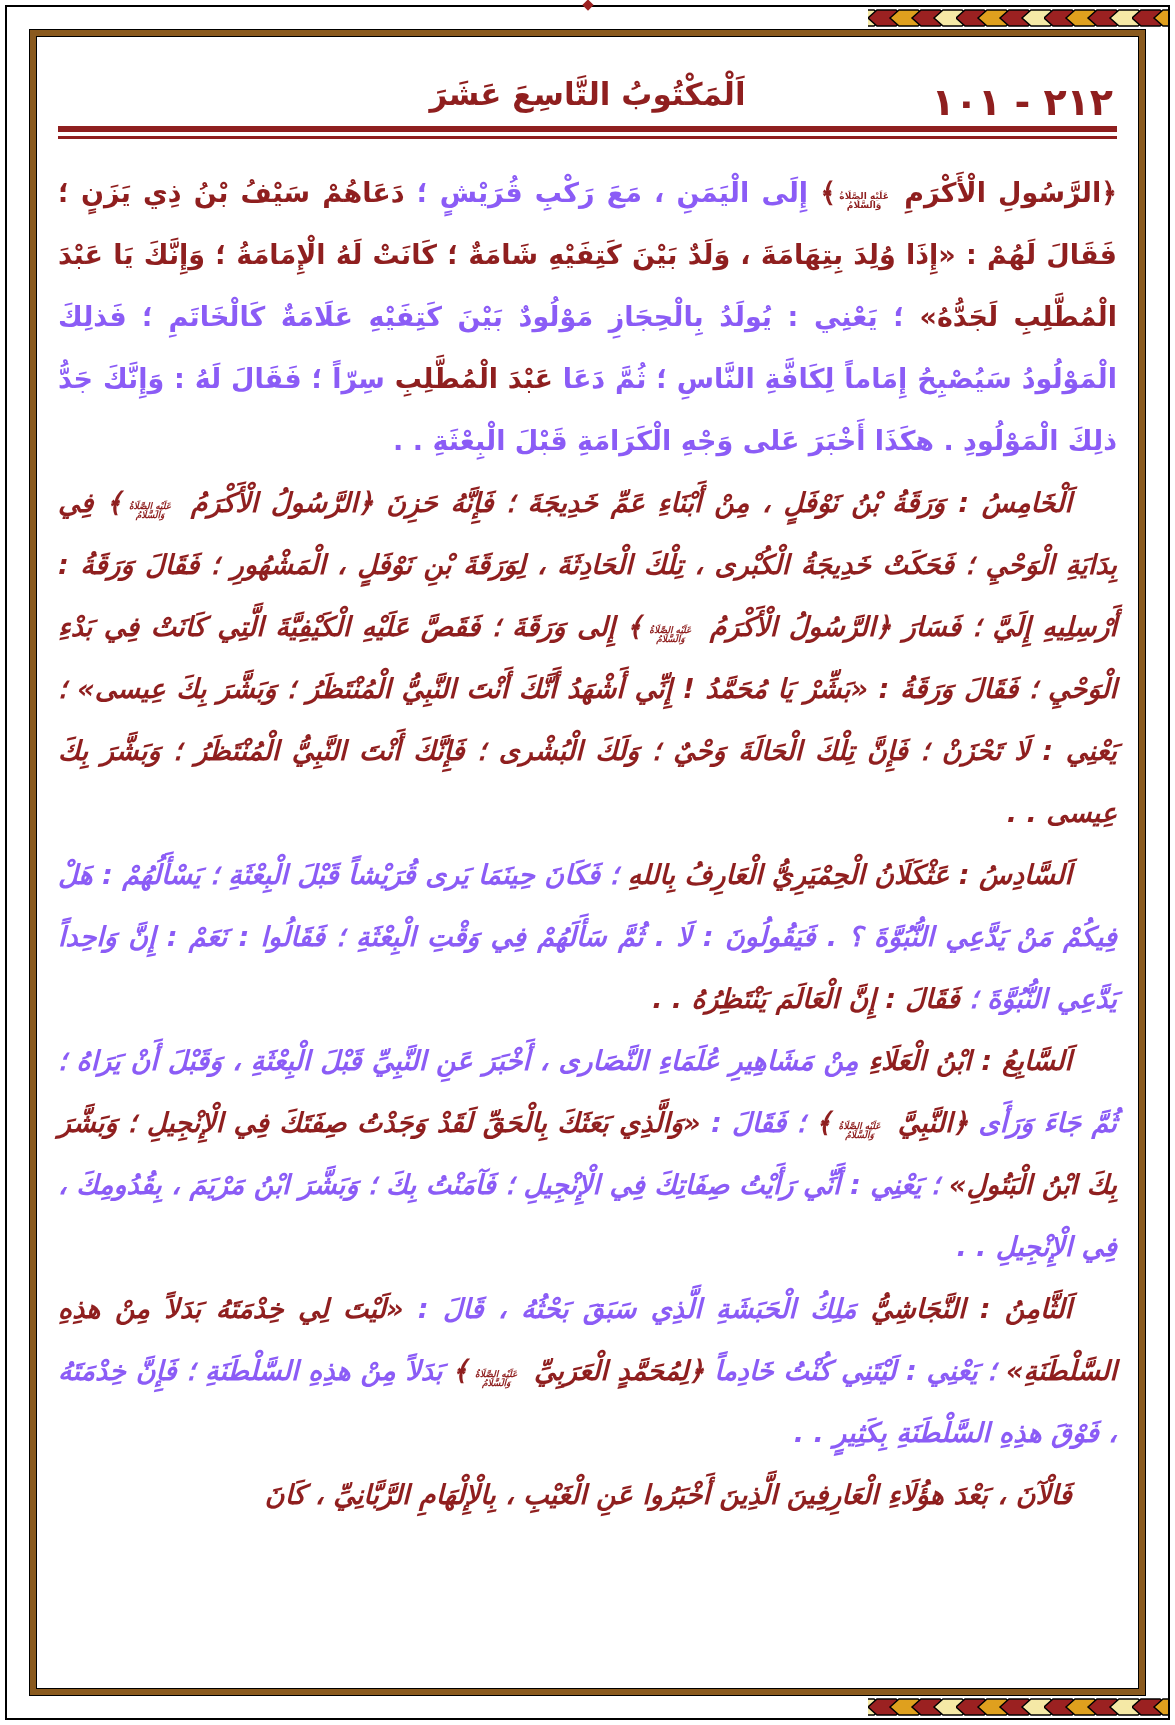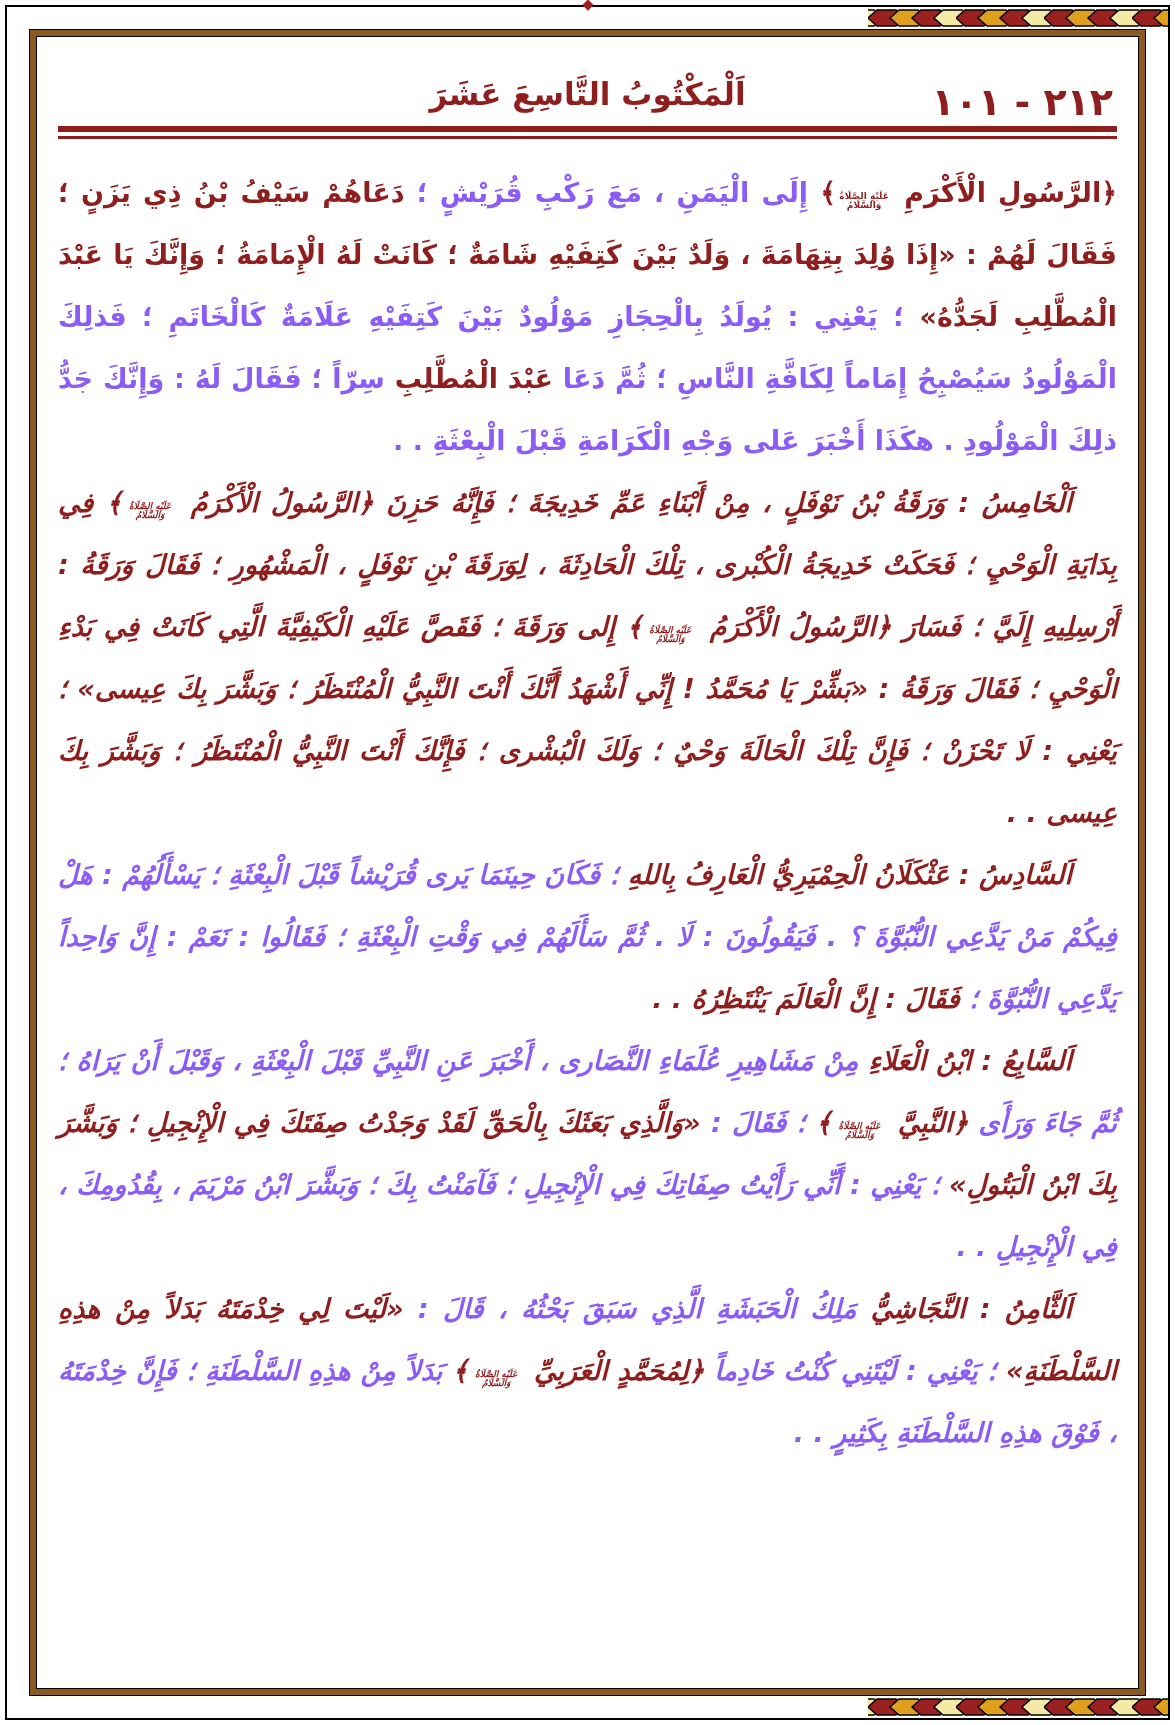--- a/index.html
+++ b/index.html
@@ -106,14 +106,15 @@
     <div class="page-numbers">٢١٢ - ١٠١</div>
     <div class="page-title">اَلْمَكْتُوبُ التَّاسِعَ عَشَرَ</div>
     <div class="hdr-rule"></div>
   </div>
   <div class="body-text" id="body-text">
       <p class=""><span class="red">﴿الرَّسُولِ الْأَكْرَمِ </span><span class="pbuh red">عَلَيْهِ الصَّلَاةُ وَالسَّلَامُ</span><span class="red">﴾ </span><span class="black">إِلَى الْيَمَنِ ، مَعَ رَكْبِ قُرَيْشٍ ؛ </span><span class="red">دَعَاهُمْ سَيْفُ بْنُ ذِي يَزَنٍ ؛ فَقَالَ لَهُمْ : «إِذَا وُلِدَ بِتِهَامَةَ ، وَلَدٌ بَيْنَ كَتِفَيْهِ شَامَةٌ ؛ كَانَتْ لَهُ الْإِمَامَةُ ؛ وَإِنَّكَ يَا عَبْدَ الْمُطَّلِبِ لَجَدُّهُ» </span><span class="black">؛ يَعْنِي : يُولَدُ بِالْحِجَازِ مَوْلُودٌ بَيْنَ كَتِفَيْهِ عَلَامَةٌ كَالْخَاتَمِ ؛ فَذلِكَ الْمَوْلُودُ سَيُصْبِحُ إِمَاماً لِكَافَّةِ النَّاسِ ؛ ثُمَّ دَعَا </span><span class="red">عَبْدَ الْمُطَّلِبِ </span><span class="black">سِرّاً ؛ فَقَالَ لَهُ : وَإِنَّكَ جَدُّ ذلِكَ الْمَوْلُودِ . هكَذَا أَخْبَرَ عَلى وَجْهِ الْكَرَامَةِ قَبْلَ الْبِعْثَةِ . .</span></p>
       <p class="indent"><span class="red">اَلْخَامِسُ : وَرَقَةُ بْنُ نَوْفَلٍ ، مِنْ أَبْنَاءِ عَمِّ خَدِيجَةَ ؛ فَإِنَّهُ حَزِنَ ﴿الرَّسُولُ الْأَكْرَمُ </span><span class="pbuh red">عَلَيْهِ الصَّلَاةُ وَالسَّلَامُ</span><span class="red">﴾ فِي بِدَايَةِ الْوَحْيِ ؛ فَحَكَتْ خَدِيجَةُ الْكُبْرى ، تِلْكَ الْحَادِثَةَ ، لِوَرَقَةَ بْنِ نَوْفَلٍ ، الْمَشْهُورِ ؛ فَقَالَ وَرَقَةُ : أَرْسِلِيهِ إِلَيَّ ؛ فَسَارَ ﴿الرَّسُولُ الْأَكْرَمُ </span><span class="pbuh red">عَلَيْهِ الصَّلَاةُ وَالسَّلَامُ</span><span class="red">﴾ إِلى وَرَقَةَ ؛ فَقَصَّ عَلَيْهِ الْكَيْفِيَّةَ الَّتِي كَانَتْ فِي بَدْءِ الْوَحْيِ ؛ فَقَالَ وَرَقَةُ : «بَشِّرْ يَا مُحَمَّدُ ! إِنِّي أَشْهَدُ أَنَّكَ أَنْتَ النَّبِيُّ الْمُنْتَظَرُ ؛ وَبَشَّرَ بِكَ عِيسى» ؛ يَعْنِي : لَا تَحْزَنْ ؛ فَإِنَّ تِلْكَ الْحَالَةَ وَحْيٌ ؛ وَلَكَ الْبُشْرى ؛ فَإِنَّكَ أَنْتَ النَّبِيُّ الْمُنْتَظَرُ ؛ وَبَشَّرَ بِكَ عِيسى . .</span></p>
       <p class="indent"><span class="red">اَلسَّادِسُ : عَثْكَلَانُ الْحِمْيَرِيُّ الْعَارِفُ بِاللهِ </span><span class="black">؛ فَكَانَ حِينَمَا يَرى قُرَيْشاً قَبْلَ الْبِعْثَةِ ؛ يَسْأَلُهُمْ : هَلْ فِيكُمْ مَنْ يَدَّعِي النُّبُوَّةَ ؟ . فَيَقُولُونَ : لَا . ثُمَّ سَأَلَهُمْ فِي وَقْتِ الْبِعْثَةِ ؛ فَقَالُوا : نَعَمْ : إِنَّ وَاحِداً يَدَّعِي النُّبُوَّةَ ؛ </span><span class="red">فَقَالَ : إِنَّ الْعَالَمَ يَنْتَظِرُهُ . .</span></p>
       <p class="indent"><span class="red">اَلسَّابِعُ : ابْنُ الْعَلَاءِ </span><span class="black">مِنْ مَشَاهِيرِ عُلَمَاءِ النَّصَارى ، أَخْبَرَ عَنِ النَّبِيِّ قَبْلَ الْبِعْثَةِ ، وَقَبْلَ أَنْ يَرَاهُ ؛ ثُمَّ جَاءَ وَرَأَى </span><span class="red">﴿النَّبِيَّ </span><span class="pbuh red">عَلَيْهِ الصَّلَاةُ وَالسَّلَامُ</span><span class="red">﴾ </span><span class="black">؛ فَقَالَ : </span><span class="red">«وَالَّذِي بَعَثَكَ بِالْحَقِّ لَقَدْ وَجَدْتُ صِفَتَكَ فِي الْإِنْجِيلِ ؛ وَبَشَّرَ بِكَ ابْنُ الْبَتُولِ» </span><span class="black">؛ يَعْنِي : أَنِّي رَأَيْتُ صِفَاتِكَ فِي الْإِنْجِيلِ ؛ فَآمَنْتُ بِكَ ؛ وَبَشَّرَ ابْنُ مَرْيَمَ ، بِقُدُومِكَ ، فِي الْإِنْجِيلِ . .</span></p>
       <p class="indent"><span class="red">اَلثَّامِنُ : النَّجَاشِيُّ </span><span class="black">مَلِكُ الْحَبَشَةِ الَّذِي سَبَقَ بَحْثُهُ ، قَالَ : </span><span class="red">«لَيْتَ لِي خِدْمَتَهُ بَدَلاً مِنْ هذِهِ السَّلْطَنَةِ» </span><span class="black">؛ يَعْنِي : لَيْتَنِي كُنْتُ خَادِماً </span><span class="red">﴿لِمُحَمَّدٍ الْعَرَبِيِّ </span><span class="pbuh red">عَلَيْهِ الصَّلَاةُ وَالسَّلَامُ</span><span class="red">﴾ </span><span class="black">بَدَلاً مِنْ هذِهِ السَّلْطَنَةِ ؛ فَإِنَّ خِدْمَتَهُ ، فَوْقَ هذِهِ السَّلْطَنَةِ بِكَثِيرٍ . .</span></p>
+      <p class="indent"><span class="red">فَالْآنَ ، بَعْدَ هؤُلَاءِ الْعَارِفِينَ الَّذِينَ أَخْبَرُوا عَنِ الْغَيْبِ ، بِالْإِلْهَامِ الرَّبَّانِيِّ ، كَانَ</span></p>
     </div>
 </div>
 
 </body></html>

